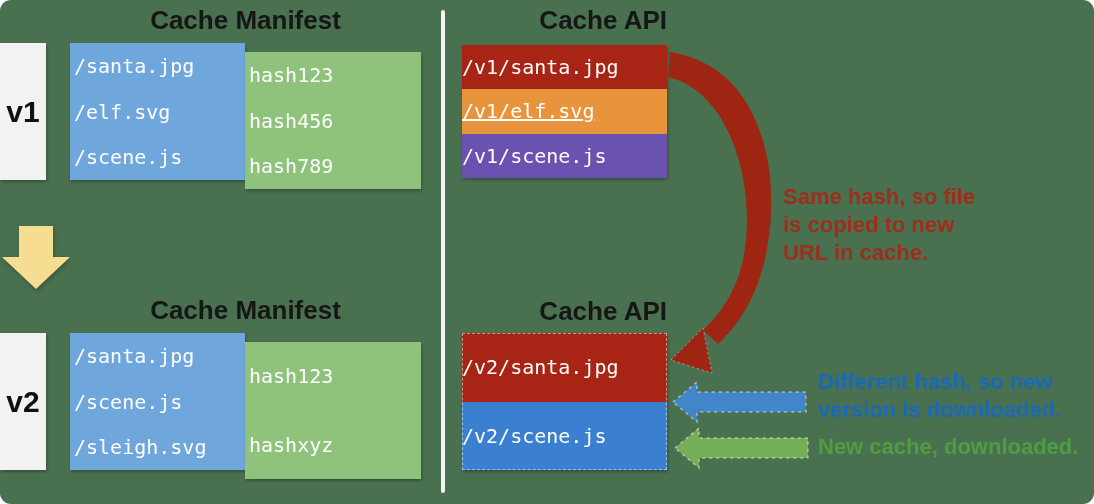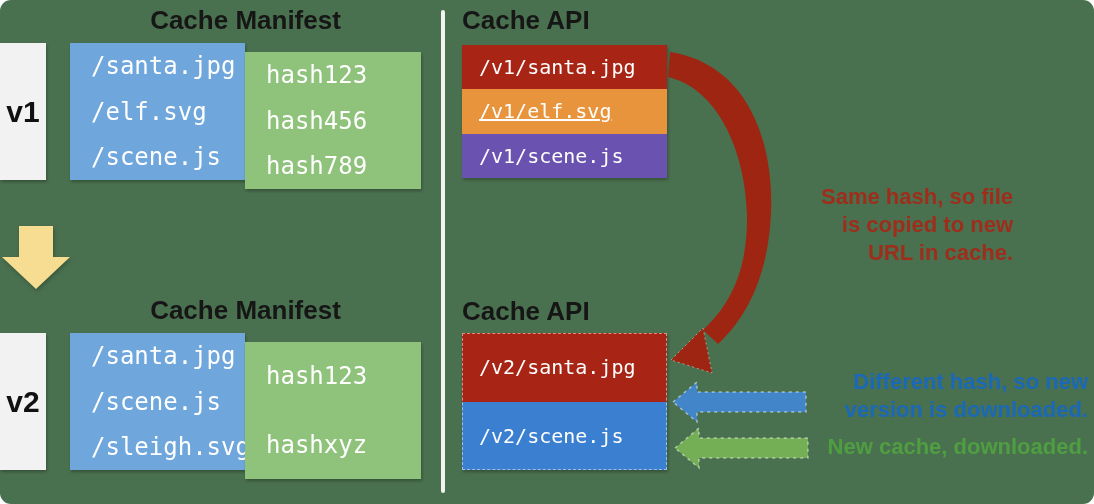--- a/index.html
+++ b/index.html
@@ -6,56 +6,55 @@
   .canvas{
     position:relative;width:1094px;height:504px;overflow:hidden;
     font-family:"Liberation Sans",sans-serif;
   }
   .abs{position:absolute;}
   .mtitle{
     position:absolute;left:70px;width:351px;text-align:center;
     font-size:26px;font-weight:bold;color:#161616;line-height:28px;
   }
   .atitle{
-    position:absolute;left:462px;width:205px;text-align:left;
+    position:absolute;left:462px;width:205px;text-align:right;
     font-size:26px;font-weight:bold;color:#161616;line-height:28px;
   }
   .mtable{
     position:absolute;left:0;width:421px;height:137px;
   }
   .vcell{
     position:absolute;left:0;top:0;width:46px;height:137px;
     display:flex;align-items:center;justify-content:center;
     font-size:30px;font-weight:bold;color:#111;
     box-shadow:1px 2px 3px rgba(0,0,0,0.28);
   }
   .fcol{position:absolute;left:70px;top:0;width:175px;height:137px;
     display:flex;flex-direction:column;box-shadow:1px 2px 3px rgba(0,0,0,0.28);}
   .hcol{position:absolute;left:245px;top:9px;width:176px;height:137px;
     display:flex;flex-direction:column;box-shadow:1px 2px 3px rgba(0,0,0,0.28);}
   .mrow{
-    flex:1;display:flex;align-items:center;padding-left:21px;
-    font-family:"DejaVu Sans Mono",monospace;font-size:24px;color:#fff;
+    flex:1;display:flex;align-items:center;padding-left:4px;
+    font-family:"DejaVu Sans Mono",monospace;font-size:20px;color:#fff;
   }
   .agroup{
     position:absolute;left:462px;width:205px;display:flex;flex-direction:column;
     box-shadow:1px 2px 3px rgba(0,0,0,0.28);
   }
   .agroup.dashed{outline:1.5px dashed rgba(255,255,255,0.5);outline-offset:-1px;}
   .arow{
-    flex:1;display:flex;align-items:center;padding-left:17px;
+    flex:1;display:flex;align-items:center;
     font-family:"DejaVu Sans Mono",monospace;font-size:20px;color:#fff;
   }
   .divider{
     position:absolute;left:441px;top:10px;width:4px;height:483px;border-radius:2px;
   }
   .note{
     position:absolute;font-size:22px;font-weight:bold;line-height:28px;
     white-space:pre-line;
-    text-align:right;
   }
   svg.shadowed{filter:drop-shadow(1px 2px 2px rgba(0,0,0,0.25));}
 </style>
 </head>
 <body>
 
 <div class="canvas" style="background-color: rgb(74, 113, 79); border-radius: 11px;">
 
   <div class="mtitle" style="top:6px">Cache Manifest</div>
 

